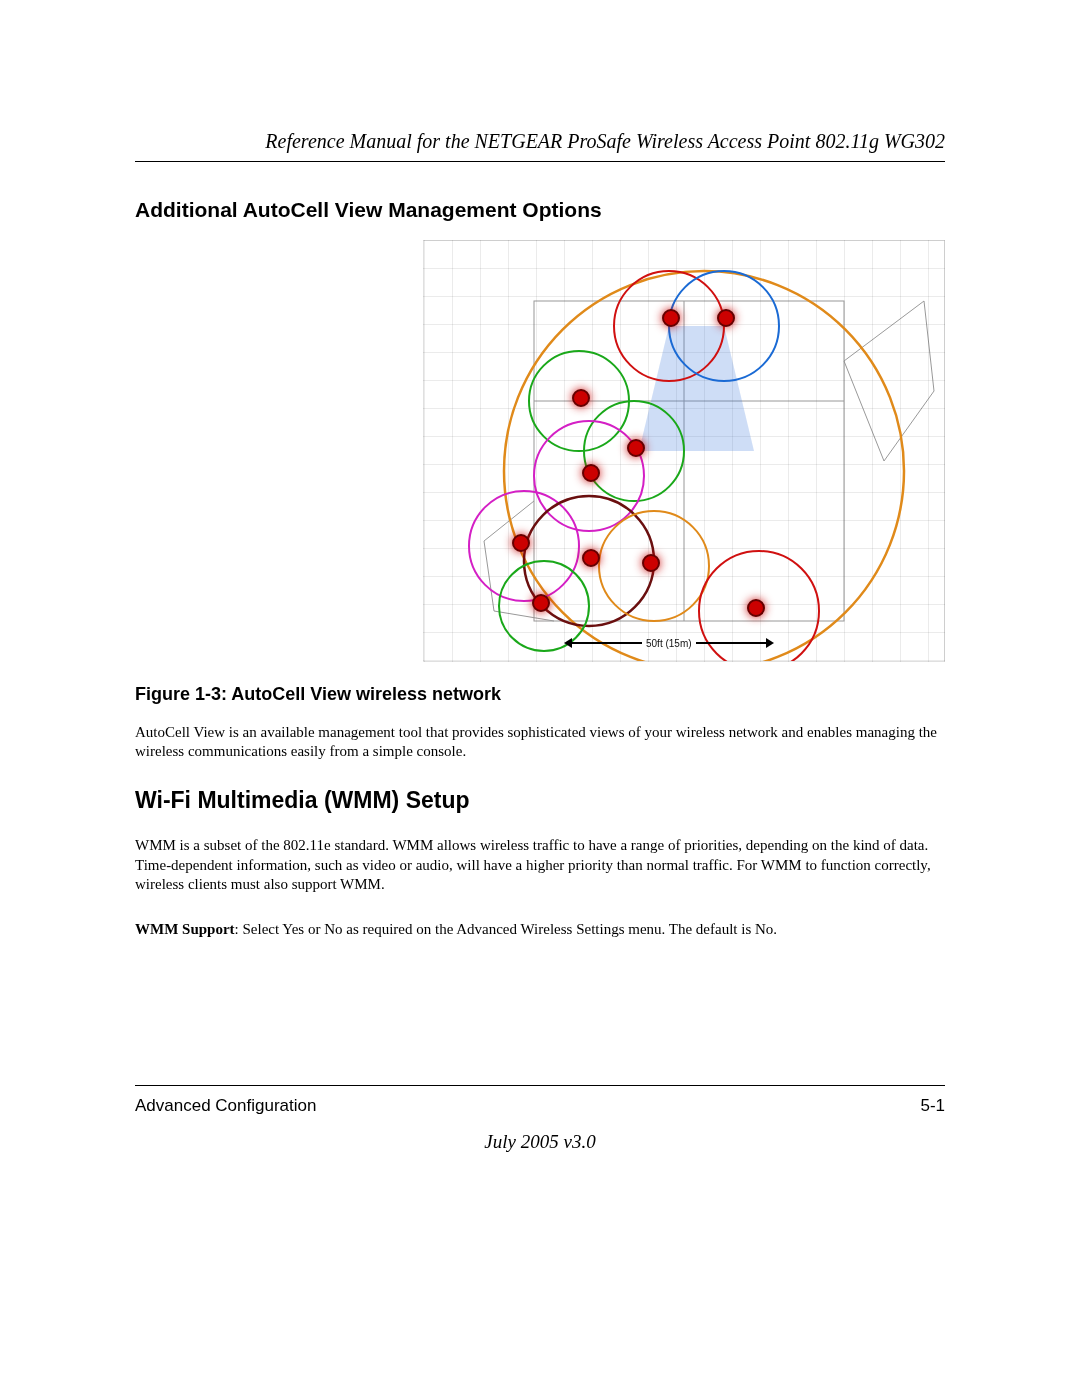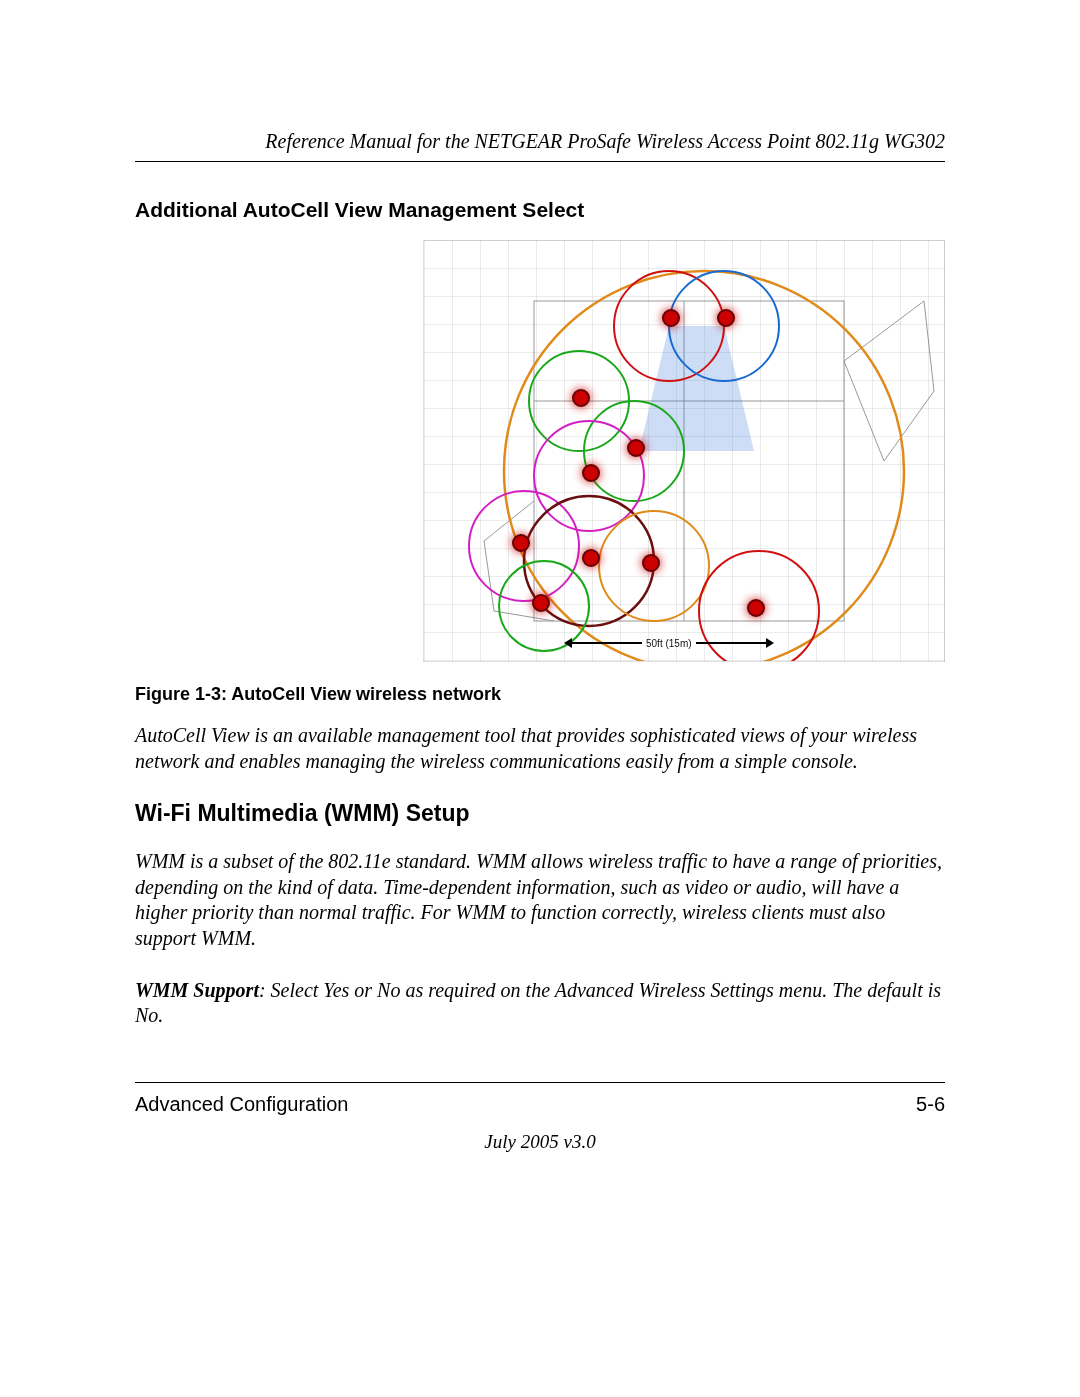--- a/index.html
+++ b/index.html
@@ -88,25 +88,24 @@
   }
   .fig-caption {
     font-family: Arial, Helvetica, sans-serif;
     font-weight: bold;
     font-size: 18px;
     text-align: left;
     margin: 10px 0 18px 0;
   }
   p.body {
     font-family: "Times New Roman", Times, serif;
-    font-size: 20px;
+    font-size: 15px;
     line-height: 1.28;
     margin: 0 0 26px 0;
     text-align: left;
-    font-style: italic;
   }
   h2.section {
     font-family: Arial, Helvetica, sans-serif;
     font-weight: bold;
     font-size: 23px;
     margin: 24px 0 22px 0;
   }
   .wmm-support-label {
     font-weight: bold;
     margin-top: 8px;
@@ -118,41 +117,41 @@
     bottom: 85px;
   }
   .footer-rule {
     border-top: 1.5px solid #000;
     margin-bottom: 10px;
   }
   .footer-row {
     display: flex;
     justify-content: space-between;
     font-family: Arial, Helvetica, sans-serif;
-    font-size: 20px;
+    font-size: 17px;
   }
   .footer-center {
     position: absolute;
     left: 135px;
     right: 135px;
     bottom: 48px;
     text-align: center;
     font-style: italic;
     font-family: "Times New Roman", Times, serif;
     font-size: 19px;
   }
 </style>
 </head>
 <body>
 
 <div class="page">
 
   <div class="running-head">Reference Manual for the NETGEAR ProSafe Wireless Access Point 802.11g WG302</div>
 
-  <div class="section-subhead">Additional AutoCell View Management Select</div>
+  <div class="section-subhead">Additional AutoCell View Management Options</div>
 
   <div class="figure-wrap">
     <div class="figure">
       
       <svg viewBox="0 0 520 420">
 
         <g stroke="#555" stroke-width="1" fill="none" opacity="0.6">
           <rect x="110" y="60" width="310" height="320"></rect>
           <path d="M420 120 L500 60 L510 150 L460 220 Z"></path>
           <path d="M110 260 L60 300 L70 370 L130 380"></path>
@@ -208,18 +207,18 @@
   <p class="body">WMM is a subset of the 802.11e standard. WMM allows wireless traffic to have a range of priorities, depending on the kind of data. Time-dependent information, such as video or audio, will have a higher priority than normal traffic. For WMM to function correctly, wireless clients must also support WMM.</p>
 
   <p class="body">
     <span class="wmm-support-label">WMM Support</span><span>: Select Yes or No as required on the Advanced Wireless Settings menu. The default is No.</span>
   </p>
 
   <div class="footer">
     <div class="footer-rule"></div>
     <div class="footer-row">
       <span>Advanced Configuration</span>
-      <span>5-6</span>
+      <span>5-1</span>
     </div>
   </div>
   <div class="footer-center">July 2005 v3.0</div>
 
 </div>
 
 </body></html>

